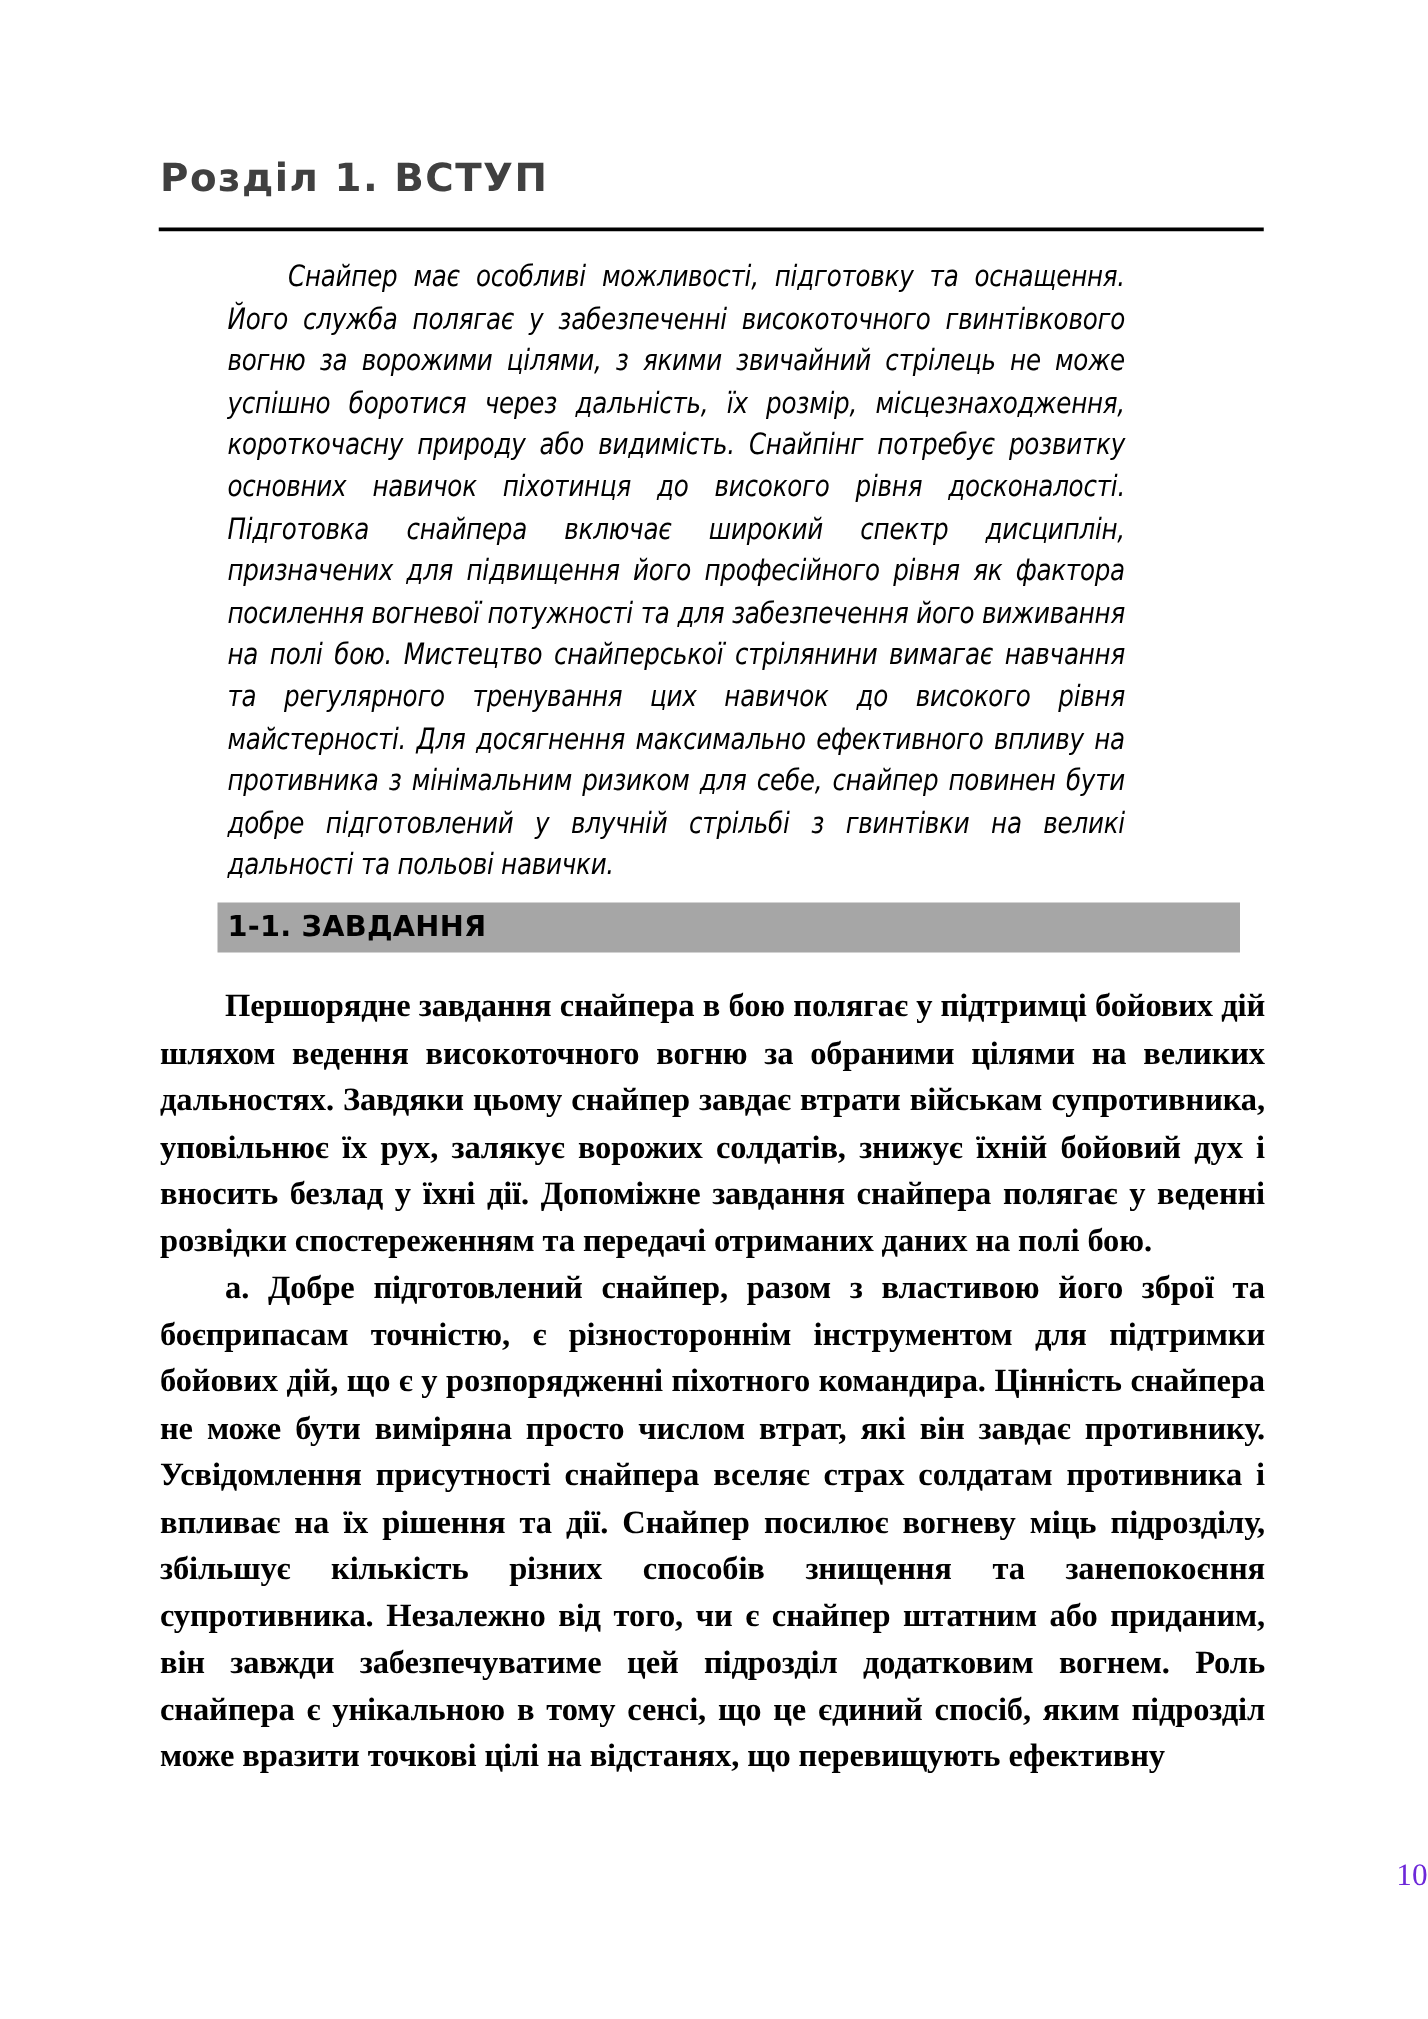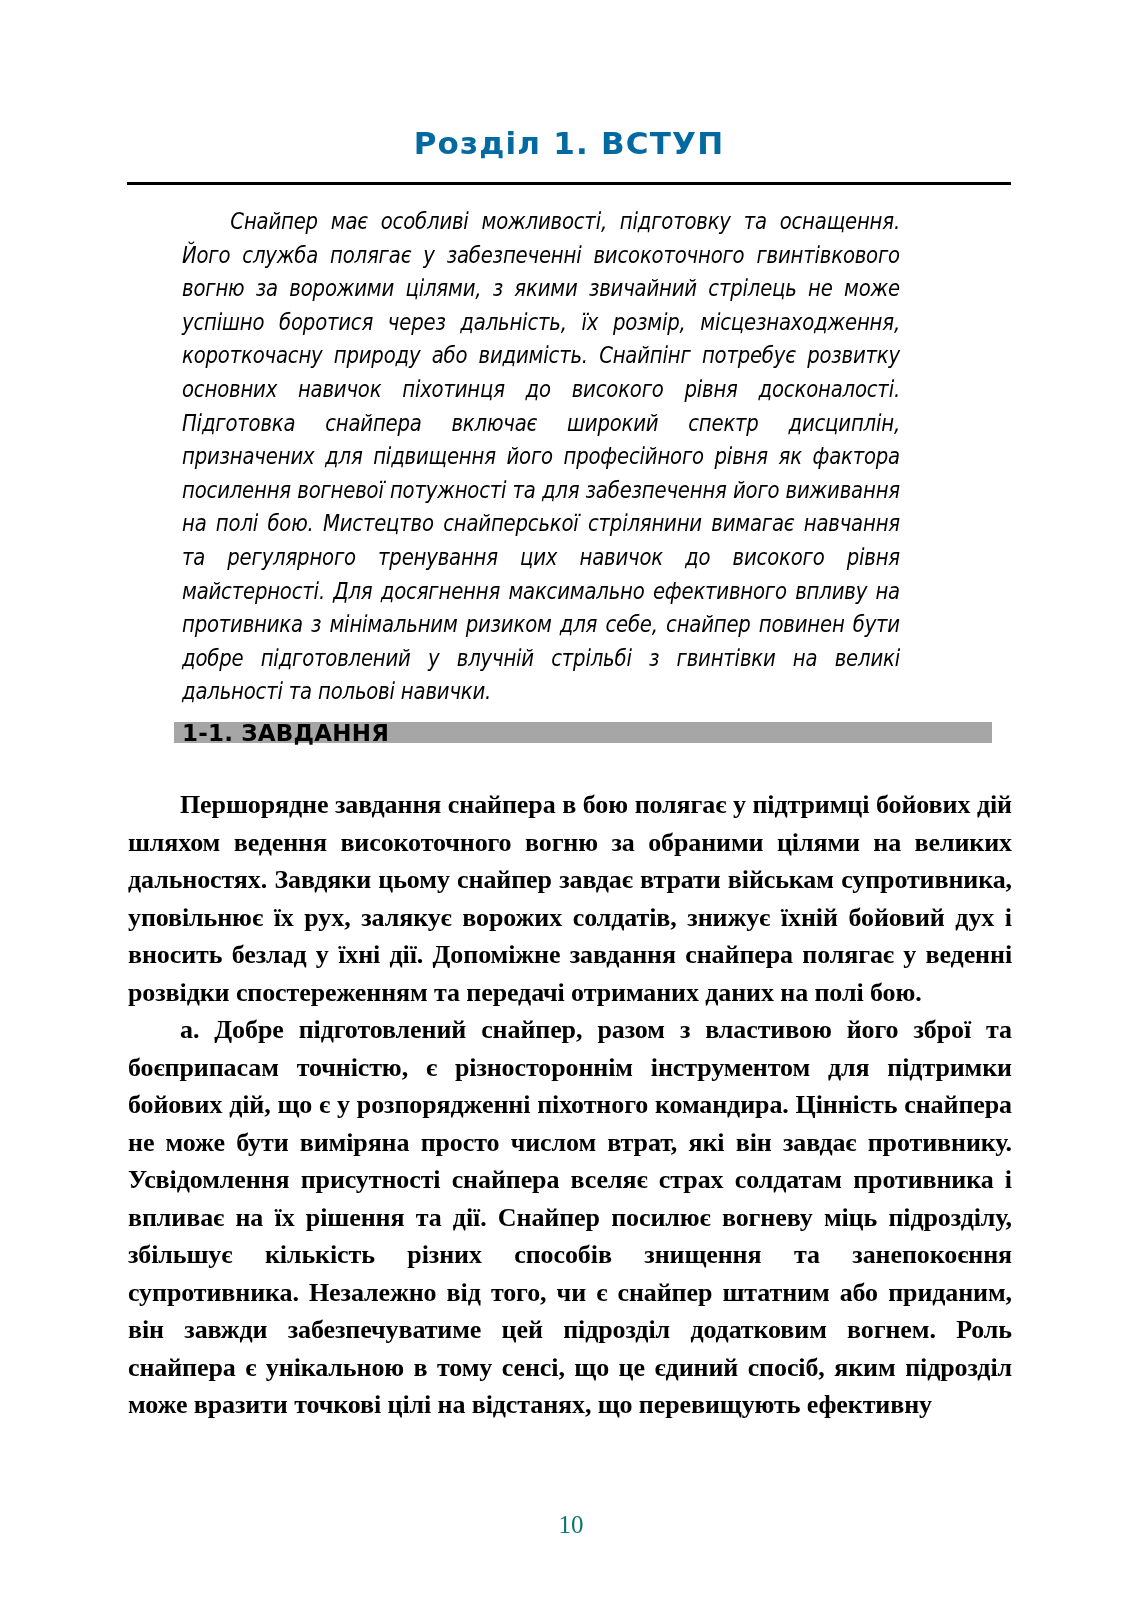--- a/index.html
+++ b/index.html
@@ -21,26 +21,26 @@
     inset: 0;
     background: #ffffff;
   }
 
   
   .chapter-heading {
     position: absolute;
     left: 128px;
     top: 126px;
     width: 882px;
-    text-align: center;
+    text-align: left;
     font-family: "DejaVu Sans", "Liberation Sans", sans-serif;
     font-weight: 700;
     font-size: 31px;
     letter-spacing: 1.2px;
-    color: #0369a1;
+    color: #404040;
     line-height: 1.15;
     white-space: nowrap;
   }
 
   .heading-rule {
     position: absolute;
     left: 127px;
     top: 182px;
     width: 884px;
     height: 3px;
@@ -70,21 +70,21 @@
   .intro-block p:last-child {
     text-align: justify;
   }
 
   
   .section-band {
     position: absolute;
     left: 174px;
     top: 722px;
     width: 818px;
-    height: 21px;
+    height: 40px;
     background: #a6a6a6;
   }
   .section-band .section-label {
     position: absolute;
     left: 8px;
     top: 50%;
     transform: translateY(-50%);
     font-family: "DejaVu Sans", "Liberation Sans", sans-serif;
     font-weight: 700;
     font-size: 23px;
@@ -112,25 +112,24 @@
     text-indent: 52px;
     text-align: justify;
   }
 
   
   .page-number {
     position: absolute;
     left: 0;
     right: 0;
     top: 1487px;
-    text-align: center;
+    text-align: right;
     font-family: "Liberation Serif", "DejaVu Serif", serif;
     font-size: 25px;
-    color: #0f766e;
-    margin-top: 24px;
+    color: #6d28d9;
   }
 </style>
 </head>
 <body>
 
 <div class="page">
 
   <div class="chapter-heading">Розділ 1. ВСТУП</div>
 
   <div class="heading-rule"></div>

